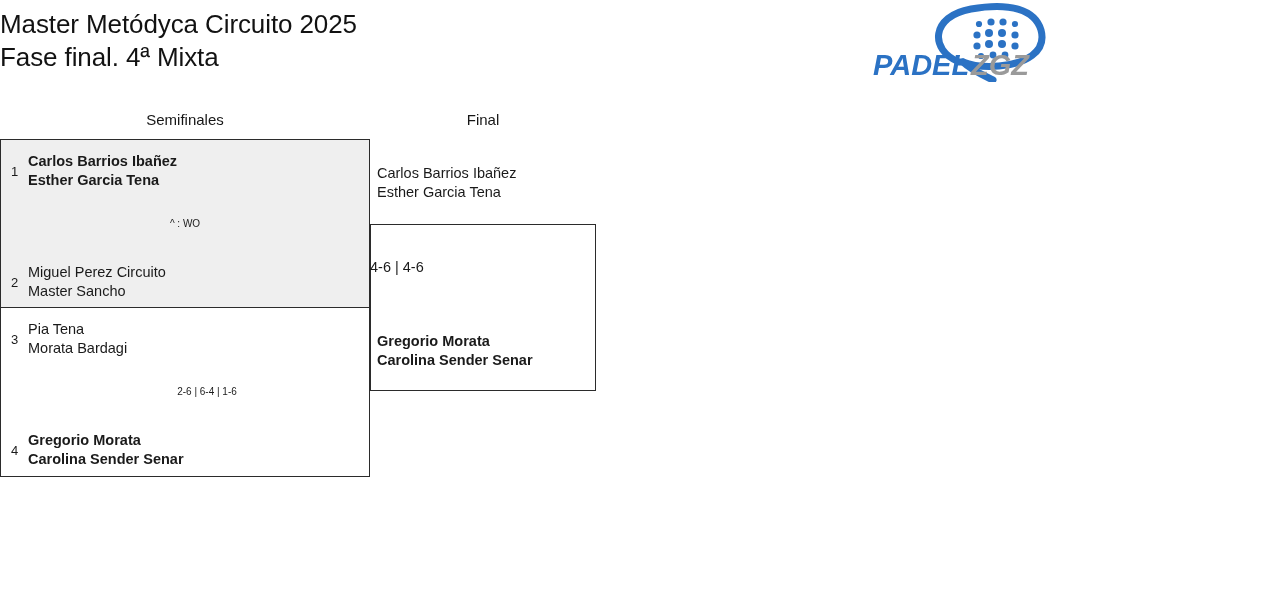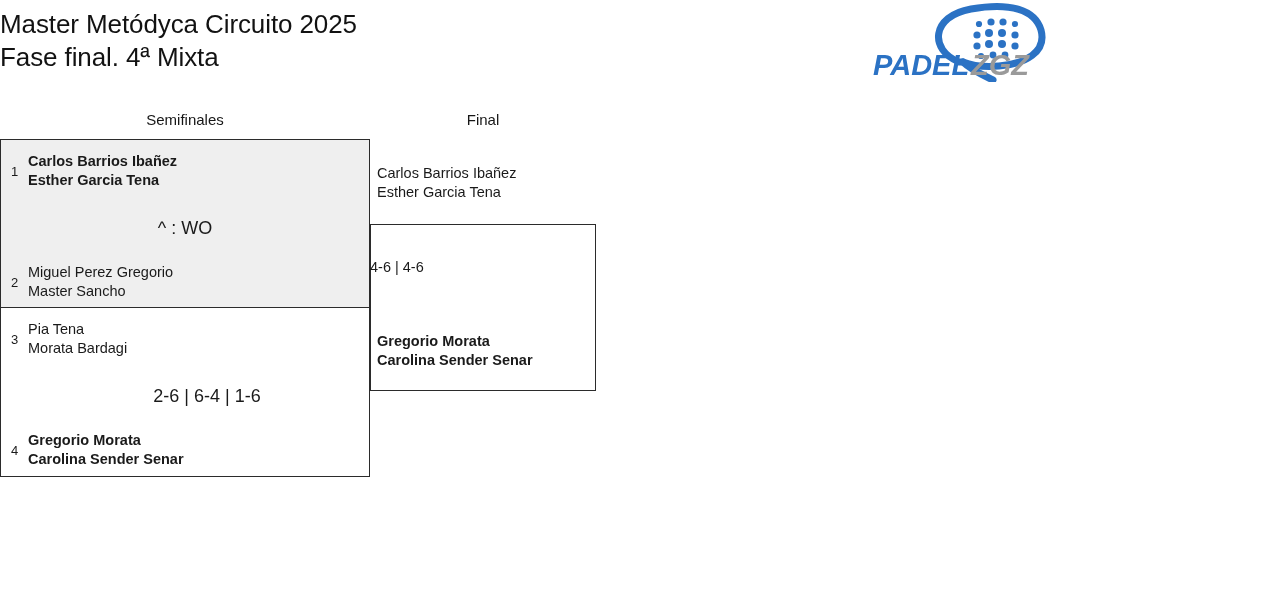--- a/index.html
+++ b/index.html
@@ -110,21 +110,21 @@
   .match.sf1 .team.top    { top: 12px; }
   .match.sf1 .team.bottom { top: 123px; }
   .match.sf2 .team.top    { top: 12px; }
   .match.sf2 .team.bottom { top: 123px; }
 
   .score {
     position: absolute;
     left: 0;
     width: 100%;
     text-align: center;
-    font-size: 18px;
+    font-size: 10px;
     font-weight: 400;
     color: #1a1a1a;
     white-space: nowrap;
   }
   .match.sf1 .score { top: 78px; }
   .match.sf2 .score { top: 78px; padding-left: 44px; }
 
   
   .final-team {
     position: absolute;
@@ -198,21 +198,21 @@
       <span class="seed">1</span>
       <span class="players">
         <span>Carlos Barrios Ibañez</span><br>
         <span>Esther Garcia Tena</span>
       </span>
     </div>
     <div class="score">^ : WO</div>
     <div class="team bottom loser">
       <span class="seed">2</span>
       <span class="players">
-        <span>Miguel Perez Gregorio</span><br>
+        <span>Miguel Perez Circuito</span><br>
         <span>Master Sancho</span>
       </span>
     </div>
   </div>
 
   <div class="match sf2">
     <div class="team top loser">
       <span class="seed">3</span>
       <span class="players">
         <span>Pia Tena</span><br>

